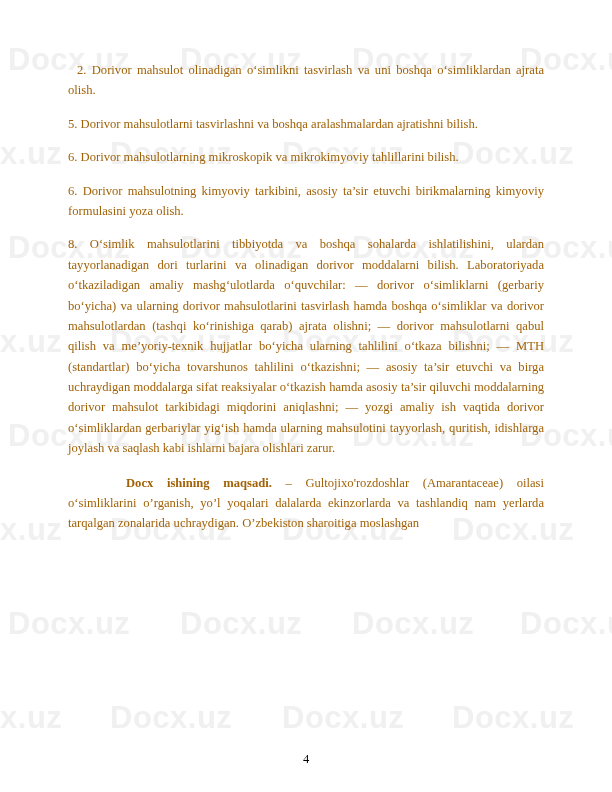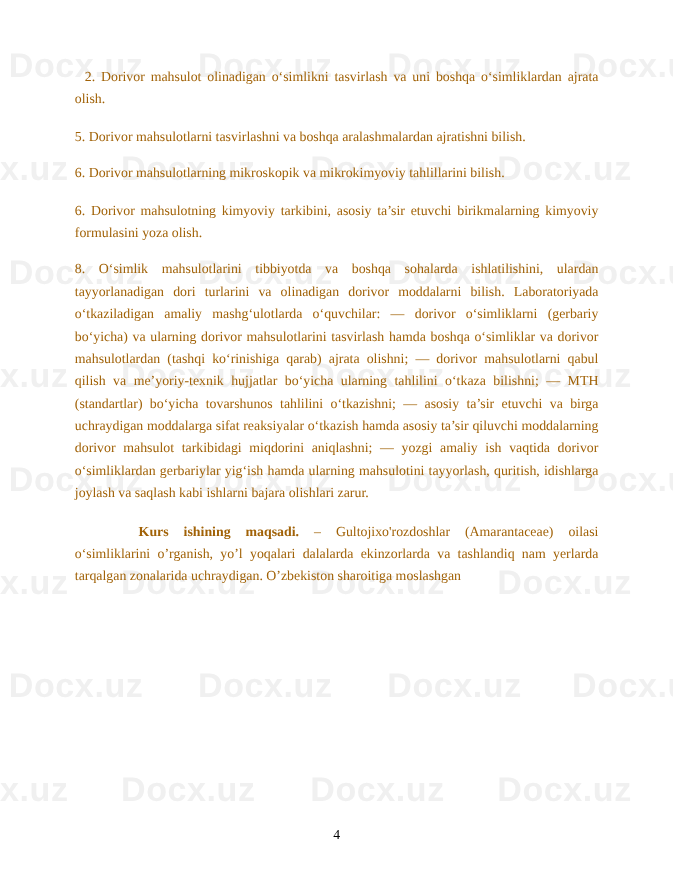--- a/index.html
+++ b/index.html
@@ -125,18 +125,18 @@
     <div class="wm" style="left: 282px; top: 684px;">Docx.uz</div>
     <div class="wm" style="left: 452px; top: 684px;">Docx.uz</div>
   </div>
 
   <div class="content">
     <p class="indent-sm">2.  Dorivor mahsulot olinadigan o‘simlikni tasvirlash va uni boshqa o‘simliklardan ajrata olish.</p>
     <p>5. Dorivor mahsulotlarni tasvirlashni va boshqa aralashmalardan ajratishni bilish.</p>
     <p>6. Dorivor mahsulotlarning mikroskopik va mikrokimyoviy tahlillarini bilish.</p>
     <p>6. Dorivor mahsulotning kimyoviy tarkibini, asosiy ta’sir etuvchi birikmalarning kimyoviy formulasini yoza olish.</p>
     <p class="para-bigblock">8. O‘simlik mahsulotlarini tibbiyotda va boshqa sohalarda ishlatilishini, ulardan tayyorlanadigan dori turlarini va olinadigan dorivor moddalarni bilish. Laboratoriyada o‘tkaziladigan amaliy mashg‘ulotlarda o‘quvchilar: — dorivor o‘simliklarni (gerbariy bo‘yicha) va ularning dorivor mahsulotlarini tasvirlash hamda boshqa o‘simliklar va dorivor mahsulotlardan (tashqi ko‘rinishiga qarab) ajrata olishni; — dorivor mahsulotlarni qabul qilish va me’yoriy-texnik hujjatlar bo‘yicha ularning tahlilini o‘tkaza bilishni; —  MTH (standartlar) bo‘yicha tovarshunos tahlilini o‘tkazishni; — asosiy ta’sir etuvchi va birga uchraydigan moddalarga sifat reaksiyalar o‘tkazish hamda asosiy ta’sir qiluvchi moddalarning dorivor mahsulot tarkibidagi miqdorini aniqlashni; — yozgi amaliy ish vaqtida dorivor o‘simliklardan gerbariylar yig‘ish hamda ularning mahsulotini tayyorlash, quritish, idishlarga joylash va saqlash kabi ishlarni bajara olishlari zarur.</p>
-    <p class="goal-para"><span class="bold">Kurs ishining maqsadi.</span><span> – Gultojixo'rozdoshlar (Amarantaceae) oilasi o‘simliklarini o’rganish,  yo’l yoqalari dalalarda ekinzorlarda va tashlandiq nam yerlarda tarqalgan zonalarida uchraydigan. O’zbekiston sharoitiga moslashgan</span></p>
+    <p class="goal-para"><span class="bold">Docx ishining maqsadi.</span><span> – Gultojixo'rozdoshlar (Amarantaceae) oilasi o‘simliklarini o’rganish,  yo’l yoqalari dalalarda ekinzorlarda va tashlandiq nam yerlarda tarqalgan zonalarida uchraydigan. O’zbekiston sharoitiga moslashgan</span></p>
   </div>
 
   <div class="page-number">4</div>
 
 </div>
 
 </body></html>

